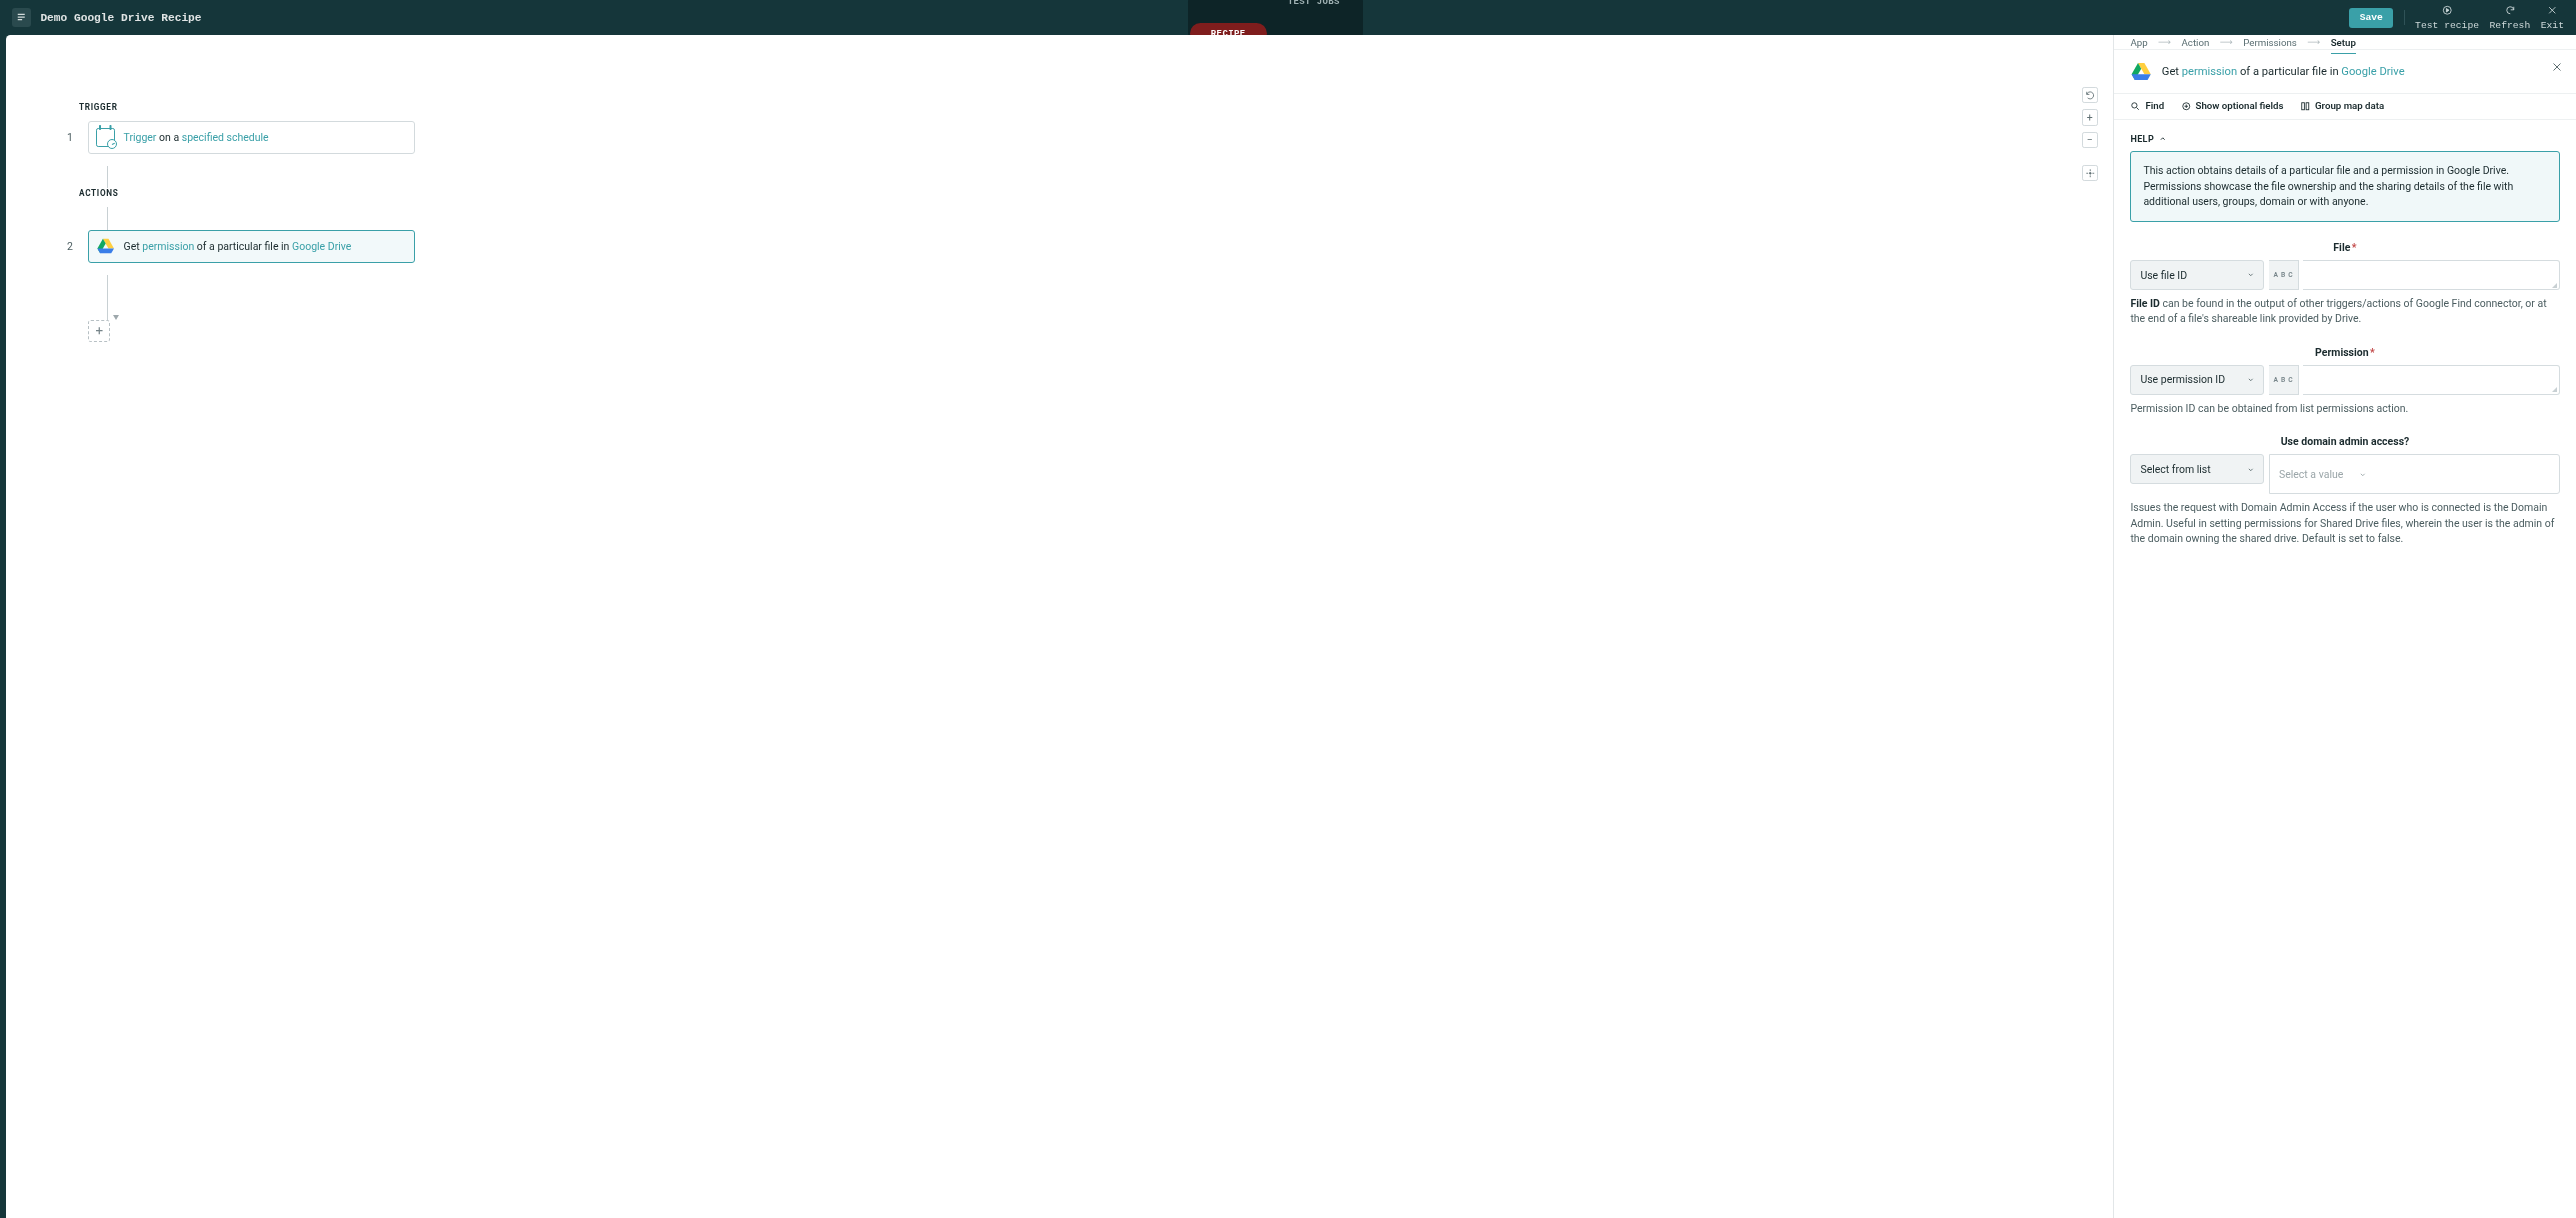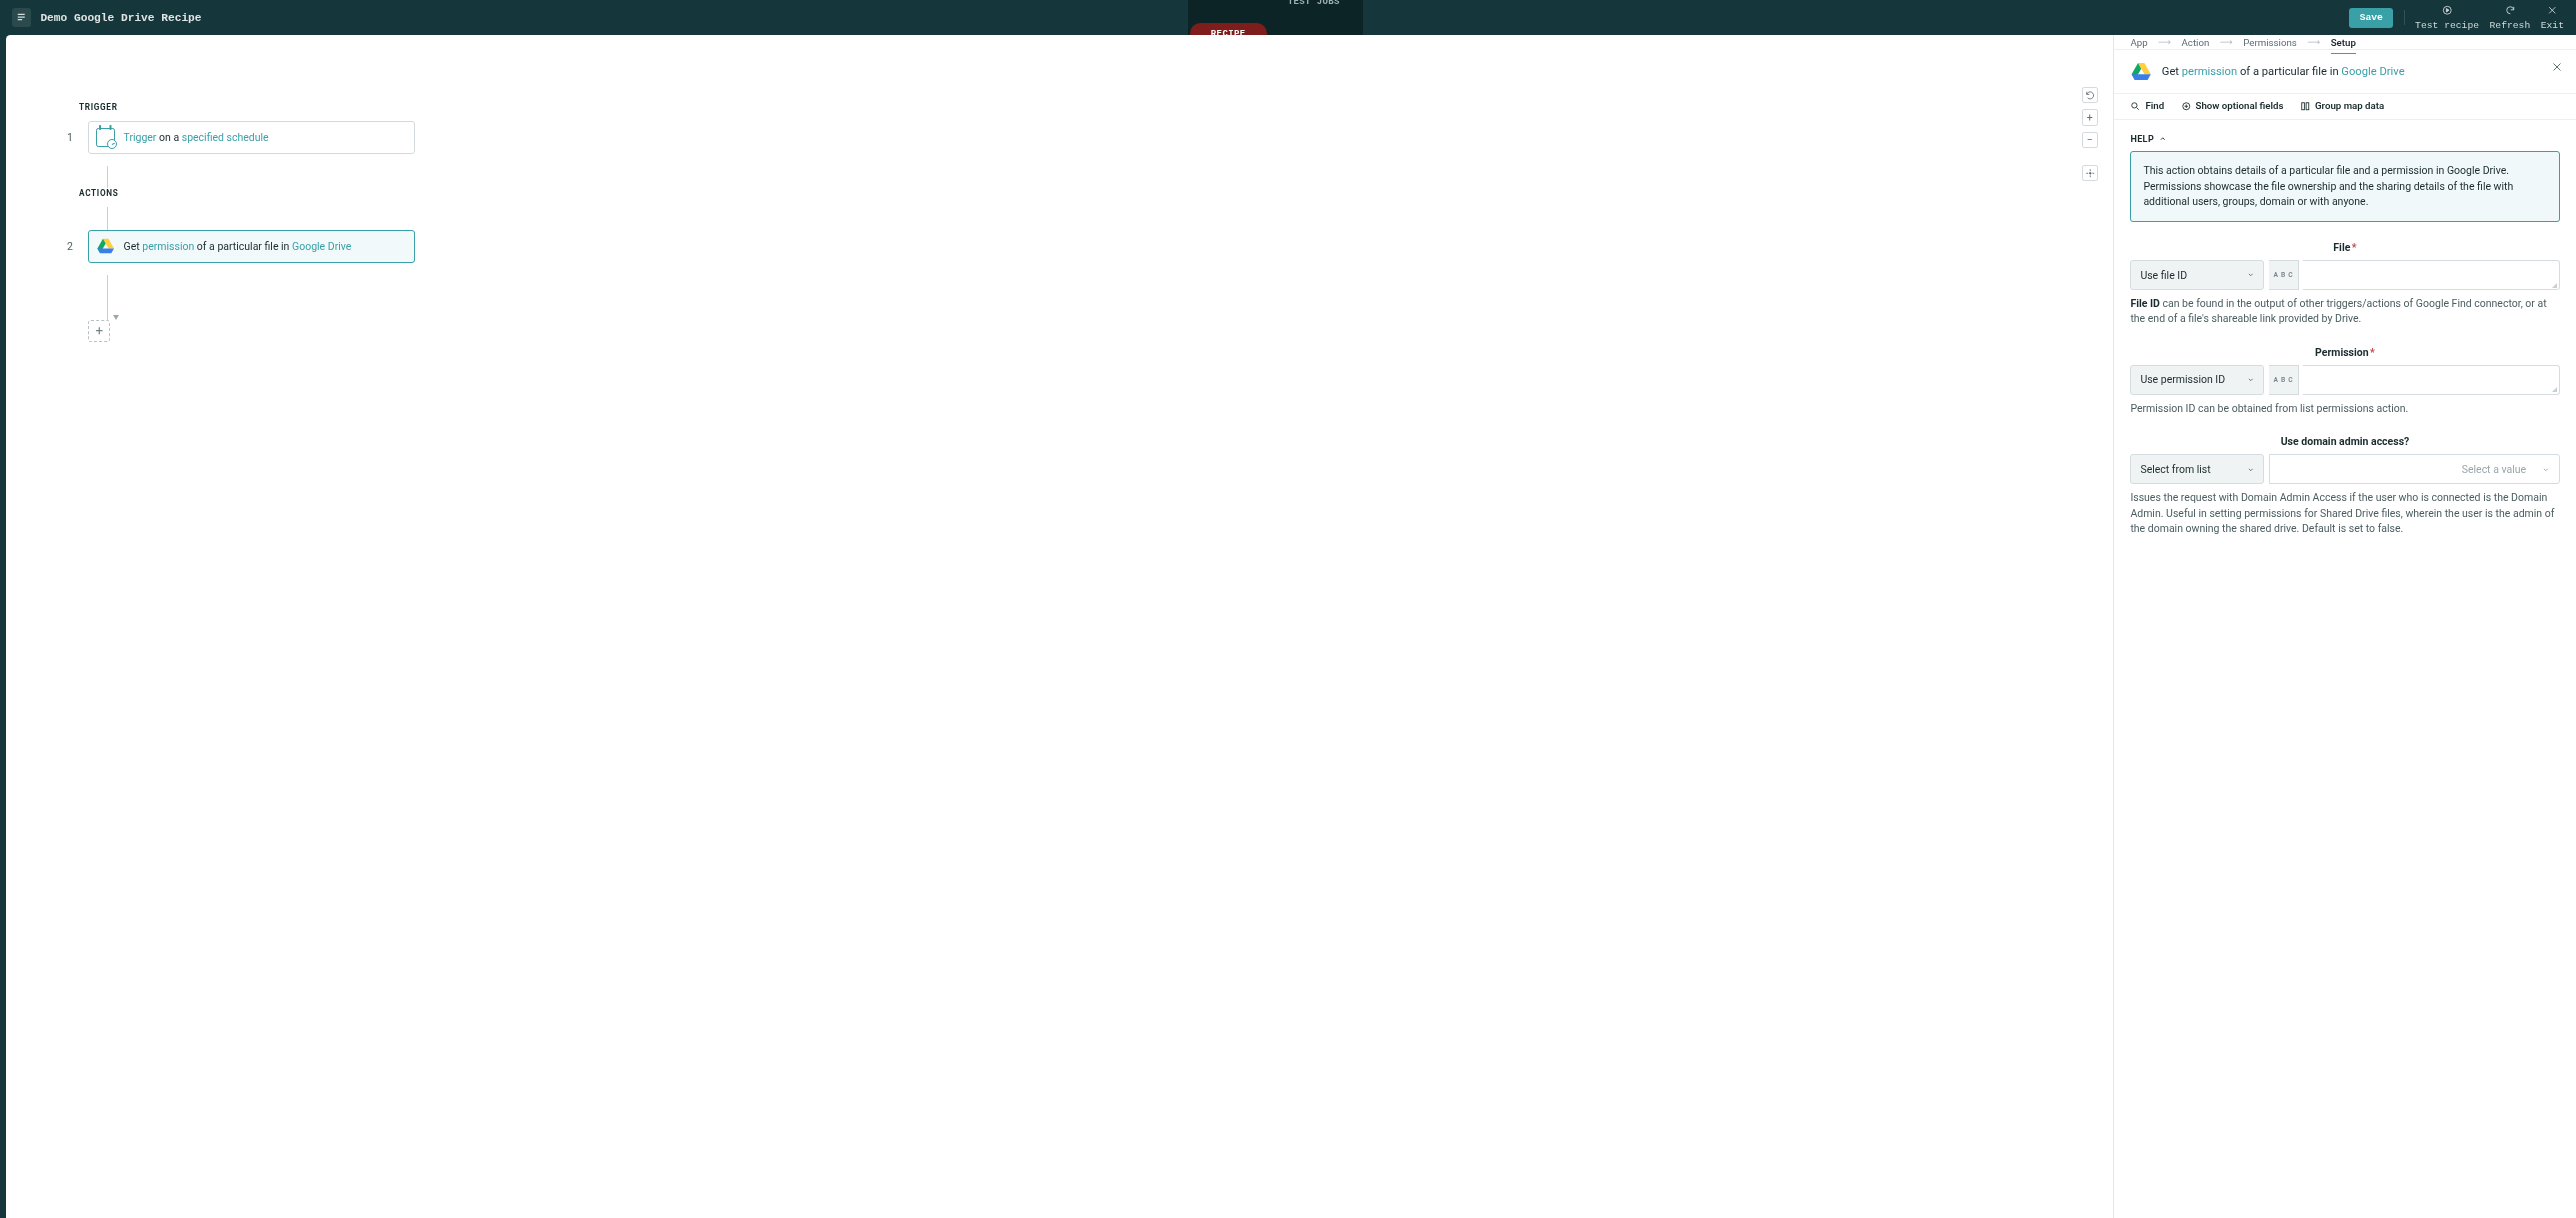--- a/index.html
+++ b/index.html
@@ -66,21 +66,21 @@
 .help-box { border: 0.7px solid #3aa0a8; background: #f0f8f9; border-radius: 3px; padding: 10.5px 12px; font-size: 10.5px; color: #1b2b2e; line-height: 1.5; margin-bottom: 19.4px; }
 
 .field { margin-bottom: 19.4px; }
 .field-label { font-size: 10.5px; font-weight: 700; color: #1b2b2e; margin-bottom: 6px; text-align: center; }
 .req { color: #c24848; margin-left: 1.5px; }
 .field-row { display: flex; gap: 4.5px; }
 .select-mode { width: 134px; height: 30px; background: #f0f3f4; border: 0.7px solid #d5dcdf; border-radius: 3px; display: flex; align-items: center; justify-content: space-between; padding: 0 9px; font-size: 10.5px; color: #1b2b2e; cursor: pointer; }
 .abc-badge { width: 30px; height: 30px; background: #f0f3f4; border: 0.7px solid #d5dcdf; border-left: none; display: flex; align-items: center; justify-content: center; font-size: 6.7px; letter-spacing: 0.7px; color: #768489; font-weight: 600; }
 .text-input { flex: 1; height: 30px; border: 0.7px solid #d5dcdf; border-left: none; border-radius: 0 3px 3px 0; padding: 0 7.5px; font-size: 10.5px; outline: none; position: relative; }
 .text-input::after { content: ''; position: absolute; right: 1.5px; bottom: 1.5px; width: 0; height: 0; border-left: 5.2px solid transparent; border-bottom: 5.2px solid #c8d0d3; }
-.select-full { flex: 1; height: 30px; border: 0.7px solid #d5dcdf; border-radius: 0 3px 3px 0; display: flex; align-items: center; justify-content: flex-end; padding: 0 9px; font-size: 10.5px; color: #9ba6a9; cursor: pointer; gap: 16px; }
+.select-full { flex: 1; height: 40px; border: 0.7px solid #d5dcdf; border-radius: 0 3px 3px 0; display: flex; align-items: center; justify-content: flex-start; padding: 0 9px; font-size: 10.5px; color: #9ba6a9; cursor: pointer; gap: 16px; }
 .select-mode:first-child { border-radius: 3px 0 0 3px; }
 .field-row .select-mode { border-radius: 3px; }
 .field-help { font-size: 10.5px; color: #4b5d60; margin-top: 6px; line-height: 1.45; }
 .field-help b { font-weight: 700; color: #1b2b2e; }
 
 .chev-down { width: 7.5px; height: 7.5px; }
 
 
 .gd-tri { display: block; }
 

